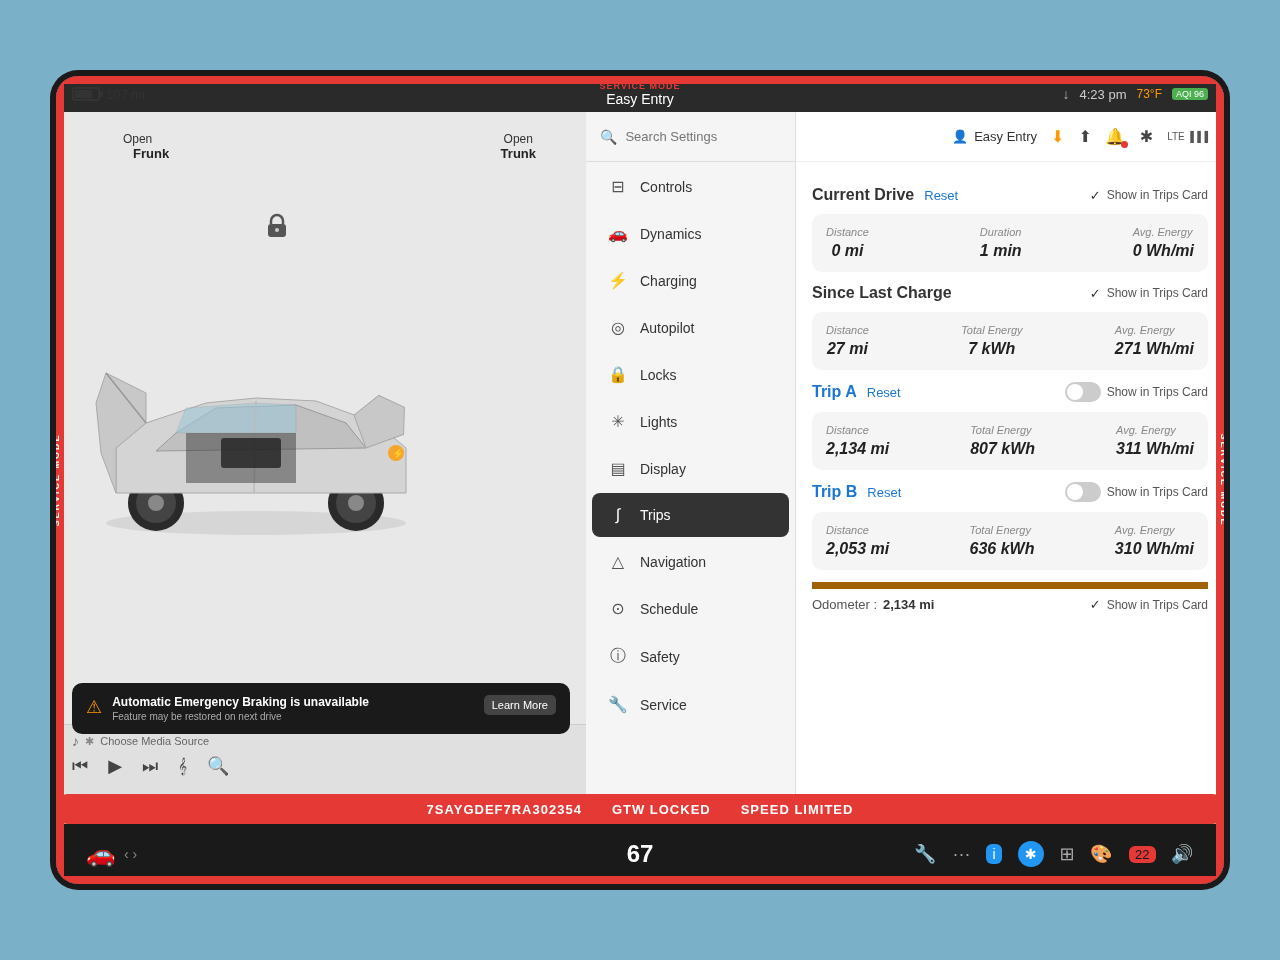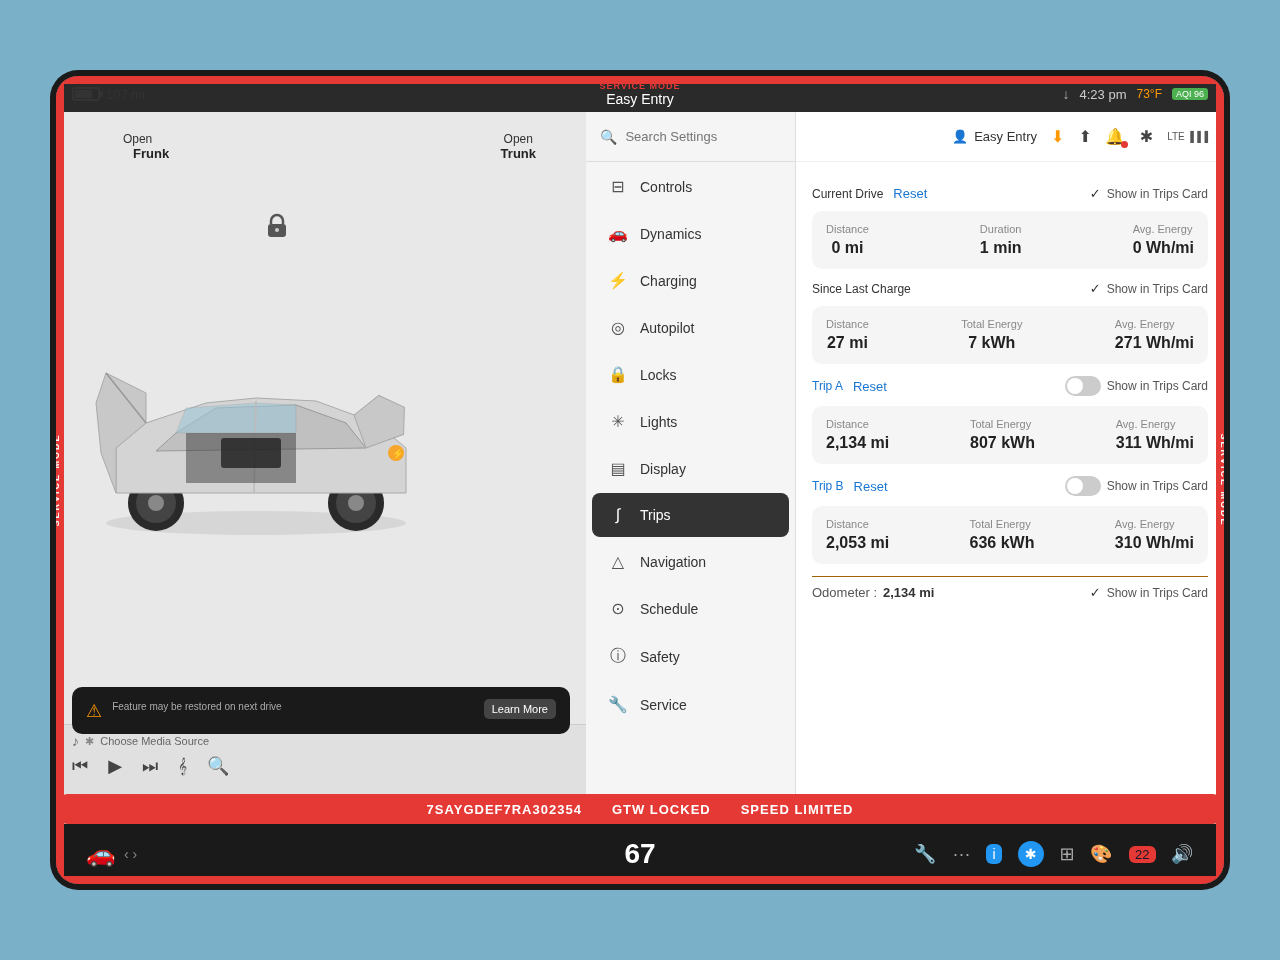--- a/index.html
+++ b/index.html
@@ -382,22 +382,22 @@
       flex: 1;
     }
     .section-header {
       display: flex;
       align-items: center;
       justify-content: space-between;
       margin-bottom: 10px;
       margin-top: 8px;
     }
     .section-title {
-      font-size: 12px;
-      font-weight: 400;
+      font-size: 16px;
+      font-weight: 700;
       color: #333;
     }
     .reset-link {
       color: #1976d2;
       font-size: 13px;
       cursor: pointer;
       background: none;
       border: none;
     }
     .show-in-trips {
@@ -416,20 +416,21 @@
       border-radius: 10px;
       padding: 12px 14px;
       display: flex;
       justify-content: space-between;
       margin-bottom: 12px;
     }
     .data-cell {
       display: flex;
       flex-direction: column;
       gap: 4px;
+      font-style: italic;
     }
     .data-label {
       font-size: 11px;
       color: #888;
     }
     .data-value {
       font-size: 16px;
       font-weight: 600;
       color: #222;
       text-align: center;
@@ -455,21 +456,21 @@
       font-size: 24px;
     }
     .bottom-arrows {
       color: #888;
       font-size: 14px;
       display: flex;
       gap: 4px;
     }
     .bottom-speed {
       color: white;
-      font-size: 28px;
+      font-size: 24px;
       font-weight: 600;
       text-align: center;
       position: absolute;
       left: 50%;
       transform: translateX(-50%);
     }
     .bottom-right {
       display: flex;
       align-items: center;
       gap: 16px;
@@ -520,21 +521,21 @@
     .header-right-group {
       display: flex;
       align-items: center;
       gap: 14px;
     }
     .odometer-row {
       display: flex;
       align-items: center;
       justify-content: space-between;
       padding: 8px 0;
-      border-top: 1px solid #a16207;
+      border-top: 7px solid #a16207;
       margin-top: 4px;
     }
     .odometer-text {
       font-size: 13px;
       color: #555;
     }
   </style>
 </head>
 <body>
 
@@ -620,20 +621,21 @@
             <text x="336" y="164" font-size="10" fill="white" font-weight="bold">⚡</text>
 
             <path d="M130 140 L240 140 L240 190 L130 190 Z" fill="#3a3a3a" opacity="0.5"></path>
             <rect x="165" y="145" width="60" height="30" rx="3" fill="#222" opacity="0.8"></rect>
           </svg>
         </div>
 
         <div class="emergency-notification">
           <div class="warning-icon">⚠</div>
           <div class="notification-text">
+            <div class="notification-title">Automatic Emergency Braking is unavailable</div>
             <div class="notification-subtitle">Feature may be restored on next drive</div>
           </div>
           <button class="learn-more-btn">Learn More</button>
         </div>
 
         <div class="media-player">
           <div class="media-source">
             <span style="font-size:14px;">♪</span>
             <span style="color:#888;font-size:11px;">✱</span>
             <span style="cursor:pointer;">Choose Media Source</span>

